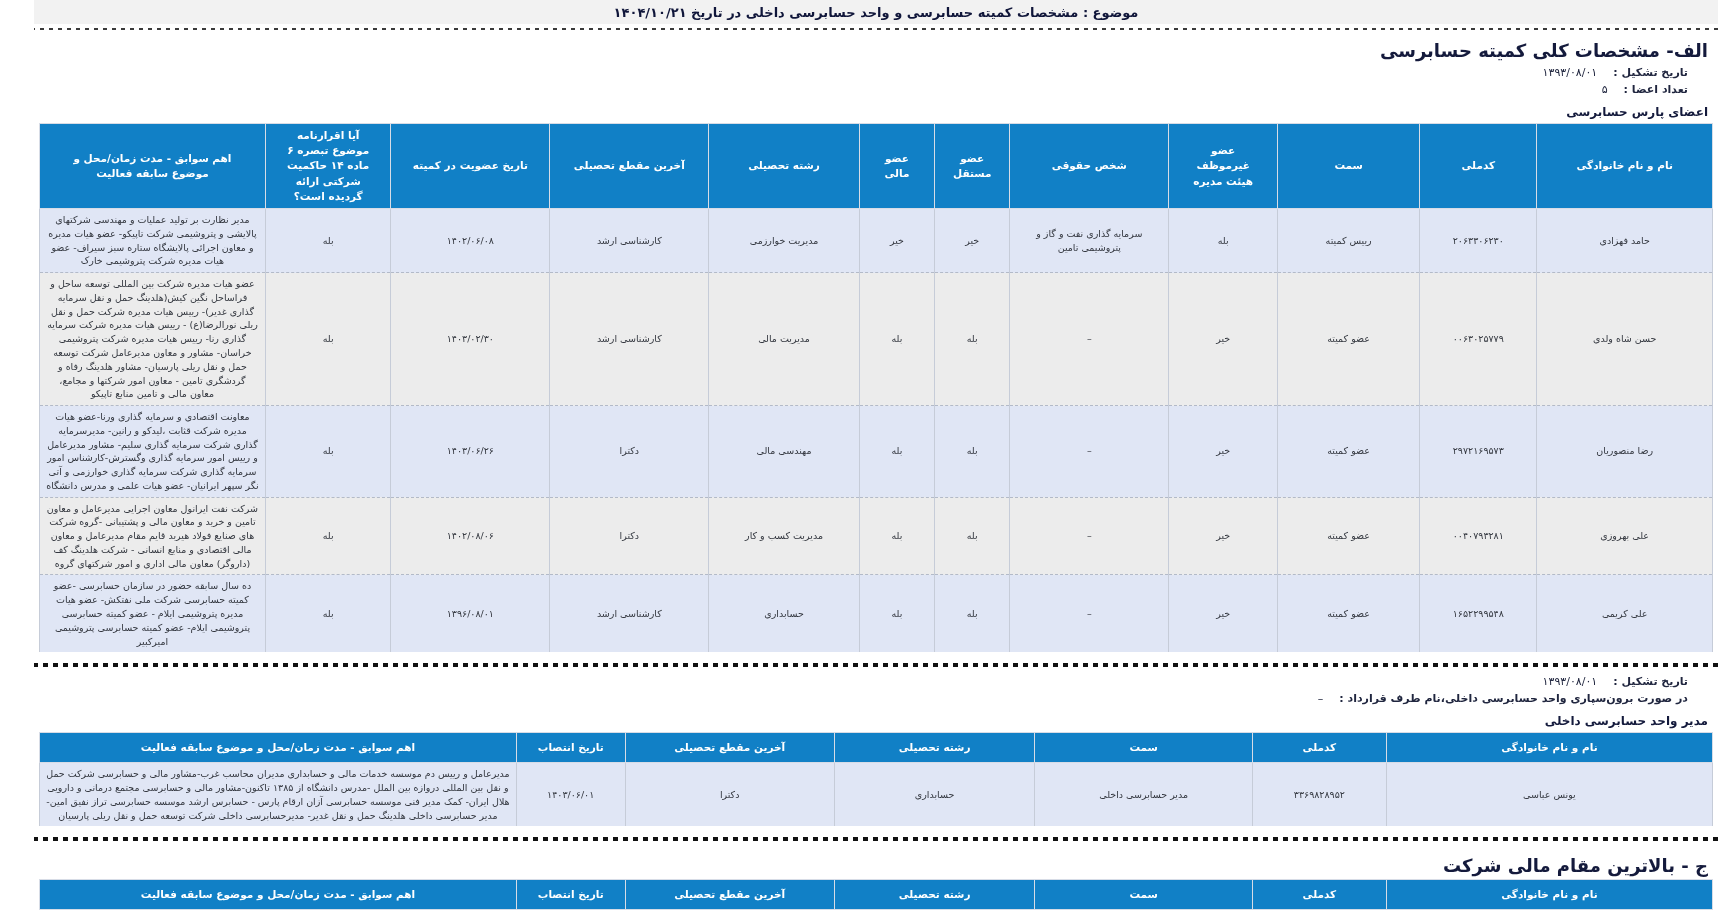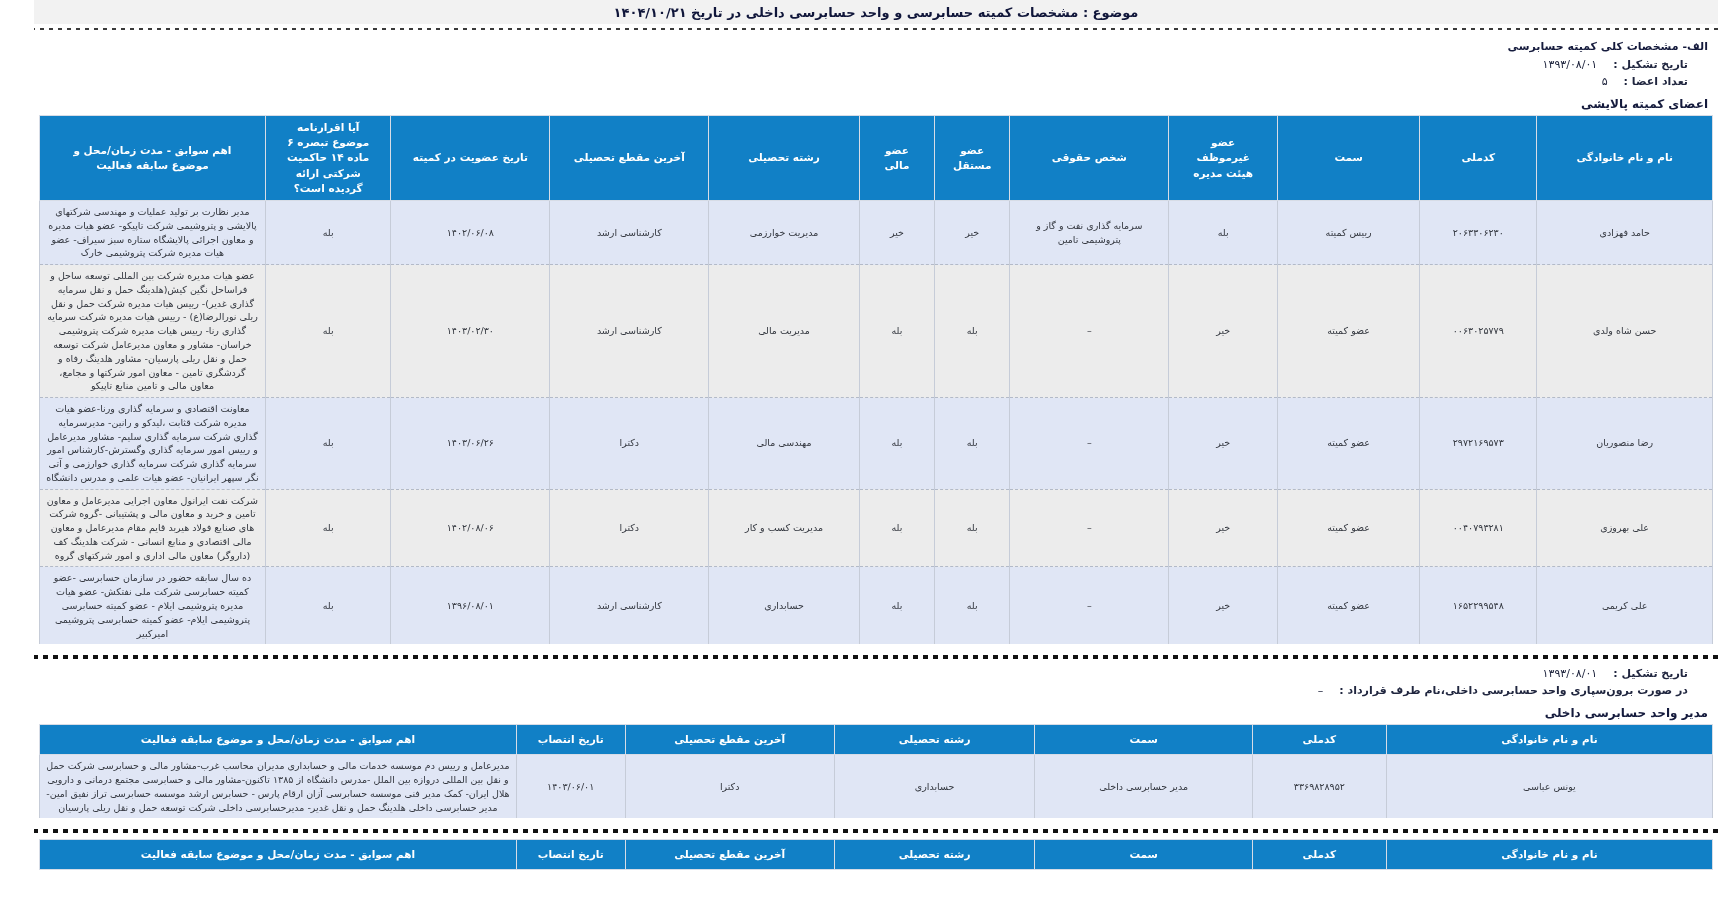--- a/index.html
+++ b/index.html
@@ -35,21 +35,21 @@
     height: 5px;
     margin: 10px 0 6px;
     background: repeating-linear-gradient(to left, #111 0 5px, transparent 5px 10px);
     background-size: 100% 4px;
     background-repeat: no-repeat;
     background-position: center;
   }
   .sec-heading {
     text-align: right;
     font-weight: bold;
-    font-size: 11px;
+    font-size: 18px;
     color: #141a3c;
     padding: 8px 10px 3px;
   }
   .meta-line {
     text-align: right;
     font-size: 11px;
     color: #20263f;
     padding: 2px 30px 2px 5px;
   }
   .meta-label { font-weight: bold; }
@@ -103,21 +103,21 @@
   <div class="sep sep-dashed"></div>
 
   <section>
     <div class="sec-heading">الف- مشخصات کلی کمیته حسابرسی</div>
     <div class="meta-line">
       <span class="meta-label">تاریخ تشکیل :</span><span class="meta-value">۱۳۹۳/۰۸/۰۱</span>
     </div>
     <div class="meta-line">
       <span class="meta-label">تعداد اعضا :</span><span class="meta-value">۵</span>
     </div>
-    <div class="tbl-title">اعضای کمیته پالایشی</div>
+    <div class="tbl-title">اعضای پارس حسابرسی</div>
     <div class="tbl-wrap">
       <table class="grid">
           <colgroup>
             <col style="width: 10.5%;">
             <col style="width: 7%;">
             <col style="width: 8.5%;">
             <col style="width: 6.5%;">
             <col style="width: 9.5%;">
             <col style="width: 4.5%;">
             <col style="width: 4.5%;">
@@ -262,20 +262,21 @@
               <td>مدیرعامل و رییس دم موسسه خدمات مالی و حسابداری مدیران محاسب غرب-مشاور مالی و حسابرسی شرکت حمل و نقل بین المللی دروازه بین الملل -مدرس دانشگاه از ۱۳۸۵ تاکنون-مشاور مالی و حسابرسی مجتمع درمانی و دارویی هلال ایران- کمک مدیر فنی موسسه حسابرسی آزان ارقام پارس - حسابرس ارشد موسسه حسابرسی تراز نفیق امین- مدیر حسابرسی داخلی هلدینگ حمل و نقل غدیر- مدیرحسابرسی داخلی شرکت توسعه حمل و نقل ریلی پارسیان</td>
             </tr>
           </tbody>
         </table>
     </div>
   </section>
 
   <div class="sep sep-thick"></div>
 
   <section>
+    <div class="sec-heading">ج - بالاترین مقام مالی شرکت</div>
     <div class="tbl-wrap">
       <table class="grid">
           <colgroup>
             <col style="width: 19.5%;">
             <col style="width: 8%;">
             <col style="width: 13%;">
             <col style="width: 12%;">
             <col style="width: 12.5%;">
             <col style="width: 6.5%;">
             <col style="width: 28.5%;">

